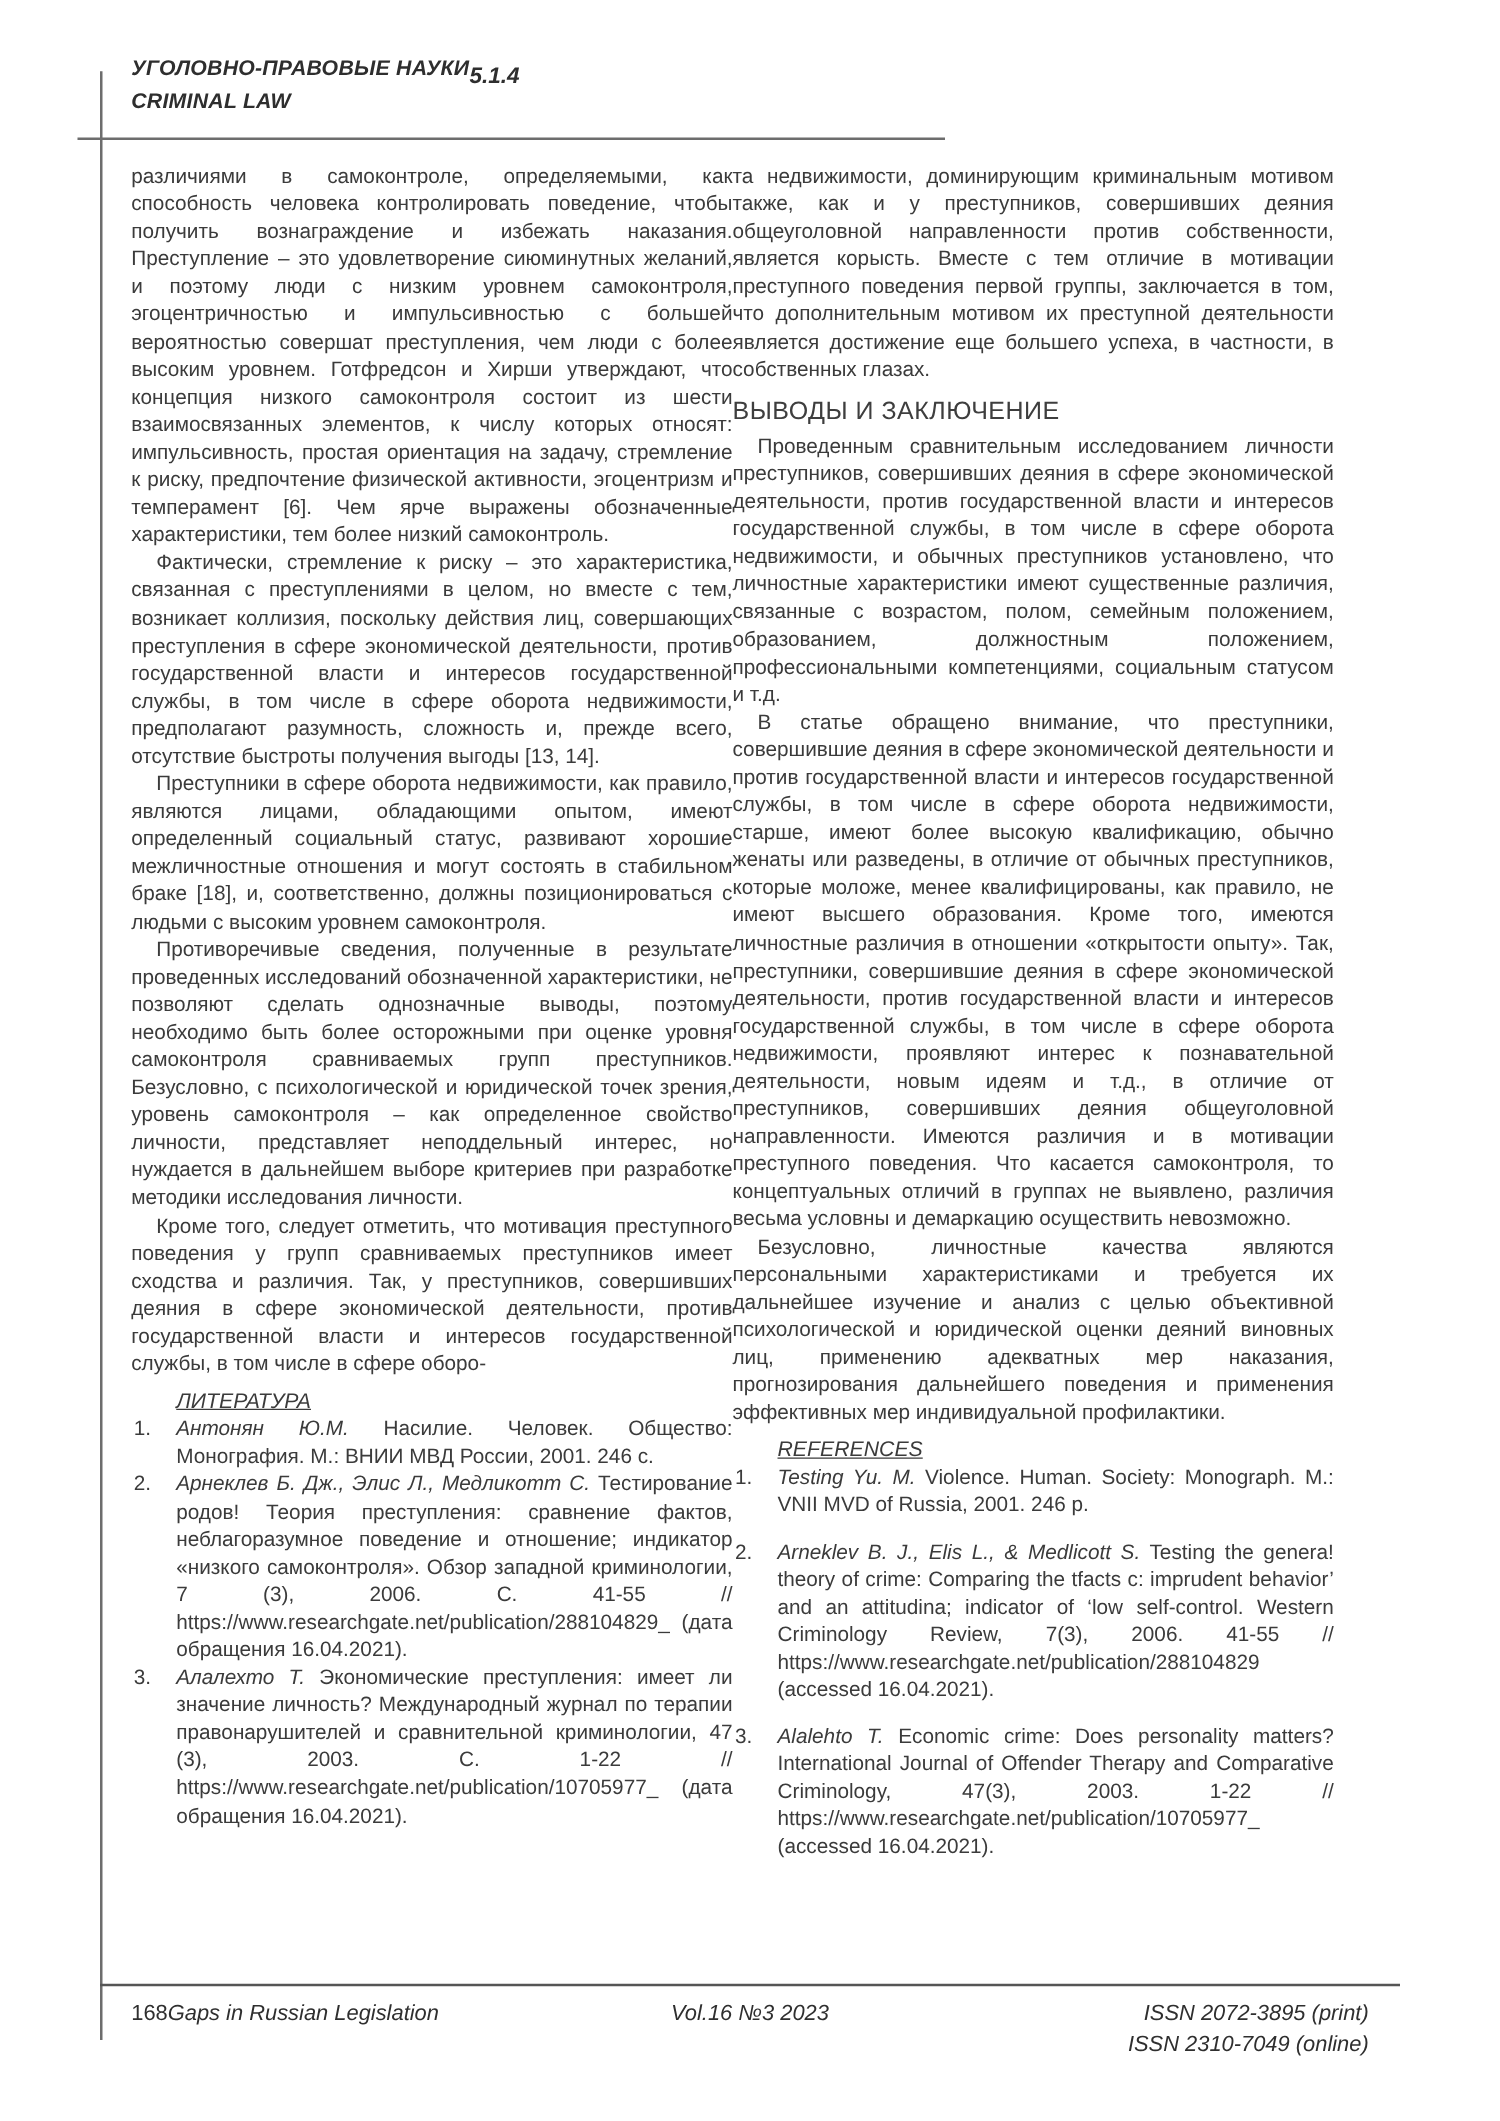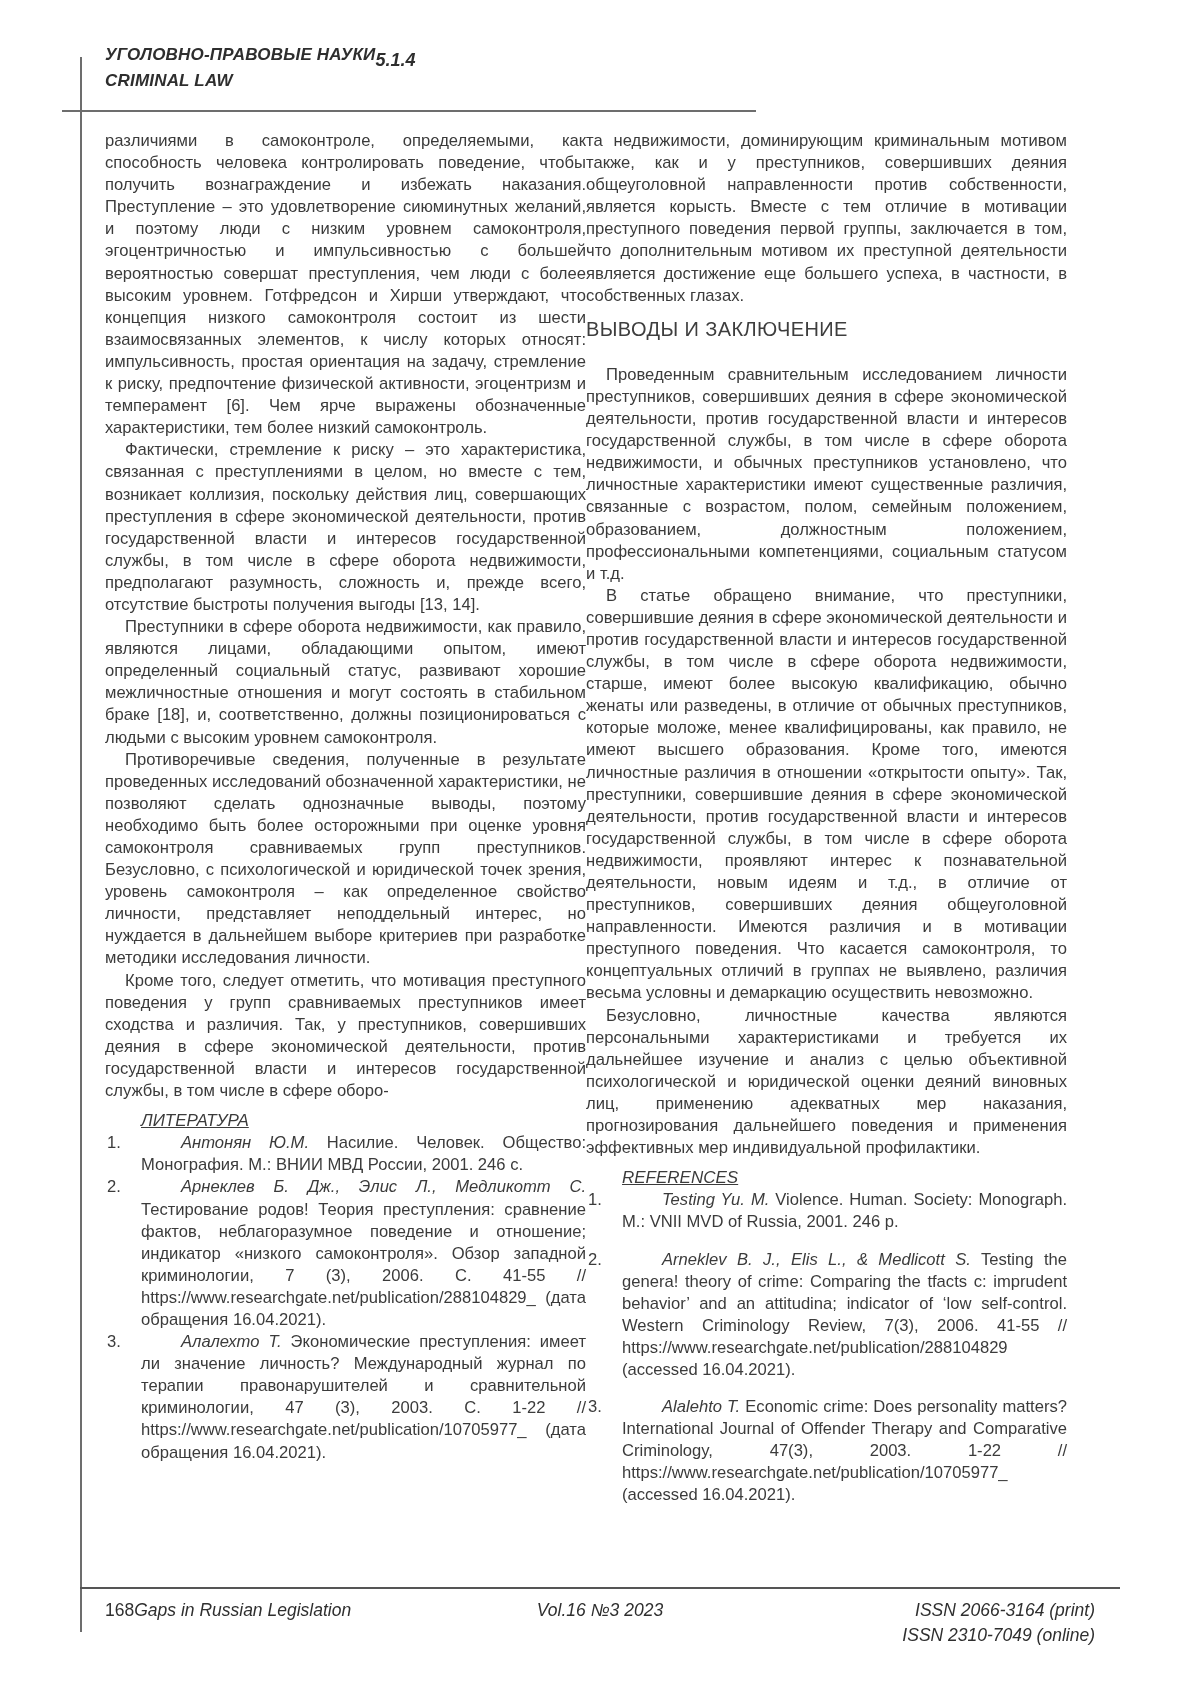--- a/index.html
+++ b/index.html
@@ -14,26 +14,26 @@
   }
   .vrule{position:absolute;left:80px;top:57px;width:2px;height:1575px;background:#6d6d6d;}
   .hdr{position:absolute;left:105px;top:42px;width:990px;display:flex;justify-content:flex-start;align-items:flex-start;}
   .hdr-left{font-weight:bold;font-style:italic;font-size:17px;line-height:26px;color:#2e2e2e;letter-spacing:0.2px;}
   .hdr-code{font-weight:bold;font-style:italic;font-size:18px;color:#2e2e2e;padding-top:8px;}
   .hdr-rule{position:absolute;left:62px;top:110px;width:694px;height:2px;background:#6d6d6d;}
   .columns{position:absolute;left:105px;top:130px;width:990px;display:flex;}
   .col{width:481px;text-align:justify;font-size:16.6px;line-height:22.1px;}
   .col p{margin:0;text-indent:20px;}
   .col p.cont{text-indent:0;}
-  h2.section{font-size:20px;font-weight:400;margin:11px 0 24px;text-align:left;color:#3e3e3e;letter-spacing:0.4px;}
+  h2.section{font-size:20px;font-weight:400;margin:11px 0 6px;text-align:left;color:#3e3e3e;letter-spacing:0.4px;}
   .list-heading{margin:8px 0 0 36px;font-style:italic;text-decoration:underline;font-size:17px;font-weight:400;text-align:left;color:#3b3b3b;}
   .reflist{margin:0;padding:0;list-style:none;}
   .ref-item{position:relative;padding-left:36px;overflow-wrap:break-word;word-break:break-word;}
   .ref-num{position:absolute;left:2px;top:0;}
-  .authors{font-style:italic;margin-left:40px;}
+  .authors{font-style:italic;}
   .reflist.en .ref-item{margin-bottom:15px;}
   .ftr-rule{position:absolute;left:80px;top:1587px;width:1040px;height:2px;background:#555555;}
   .ftr{position:absolute;left:105px;top:1598px;width:990px;display:flex;font-size:17.5px;line-height:25px;color:#2f2f2f;}
   .f-left{flex:1.2;display:flex;align-items:baseline;}
   .f-center{flex:1;text-align:center;font-style:italic;}
   .f-right{flex:1.2;text-align:right;font-style:italic;}
   .f-journal{font-style:italic;}
 </style>
 </head>
 <body>
@@ -100,18 +100,18 @@
   </div>
 
   <div class="ftr-rule"></div>
   <div class="ftr">
     <div class="f-left">
       <span>168</span>
       <span class="f-journal">Gaps in Russian Legislation</span>
     </div>
     <div class="f-center">Vol.16 №3 2023</div>
     <div class="f-right">
-      <div>ISSN 2066-3164 (print)</div>
+      <div>ISSN 2072-3895 (print)</div>
       <div>ISSN 2310-7049 (online)</div>
     </div>
   </div>
 
 </div>
 
 </body></html>

